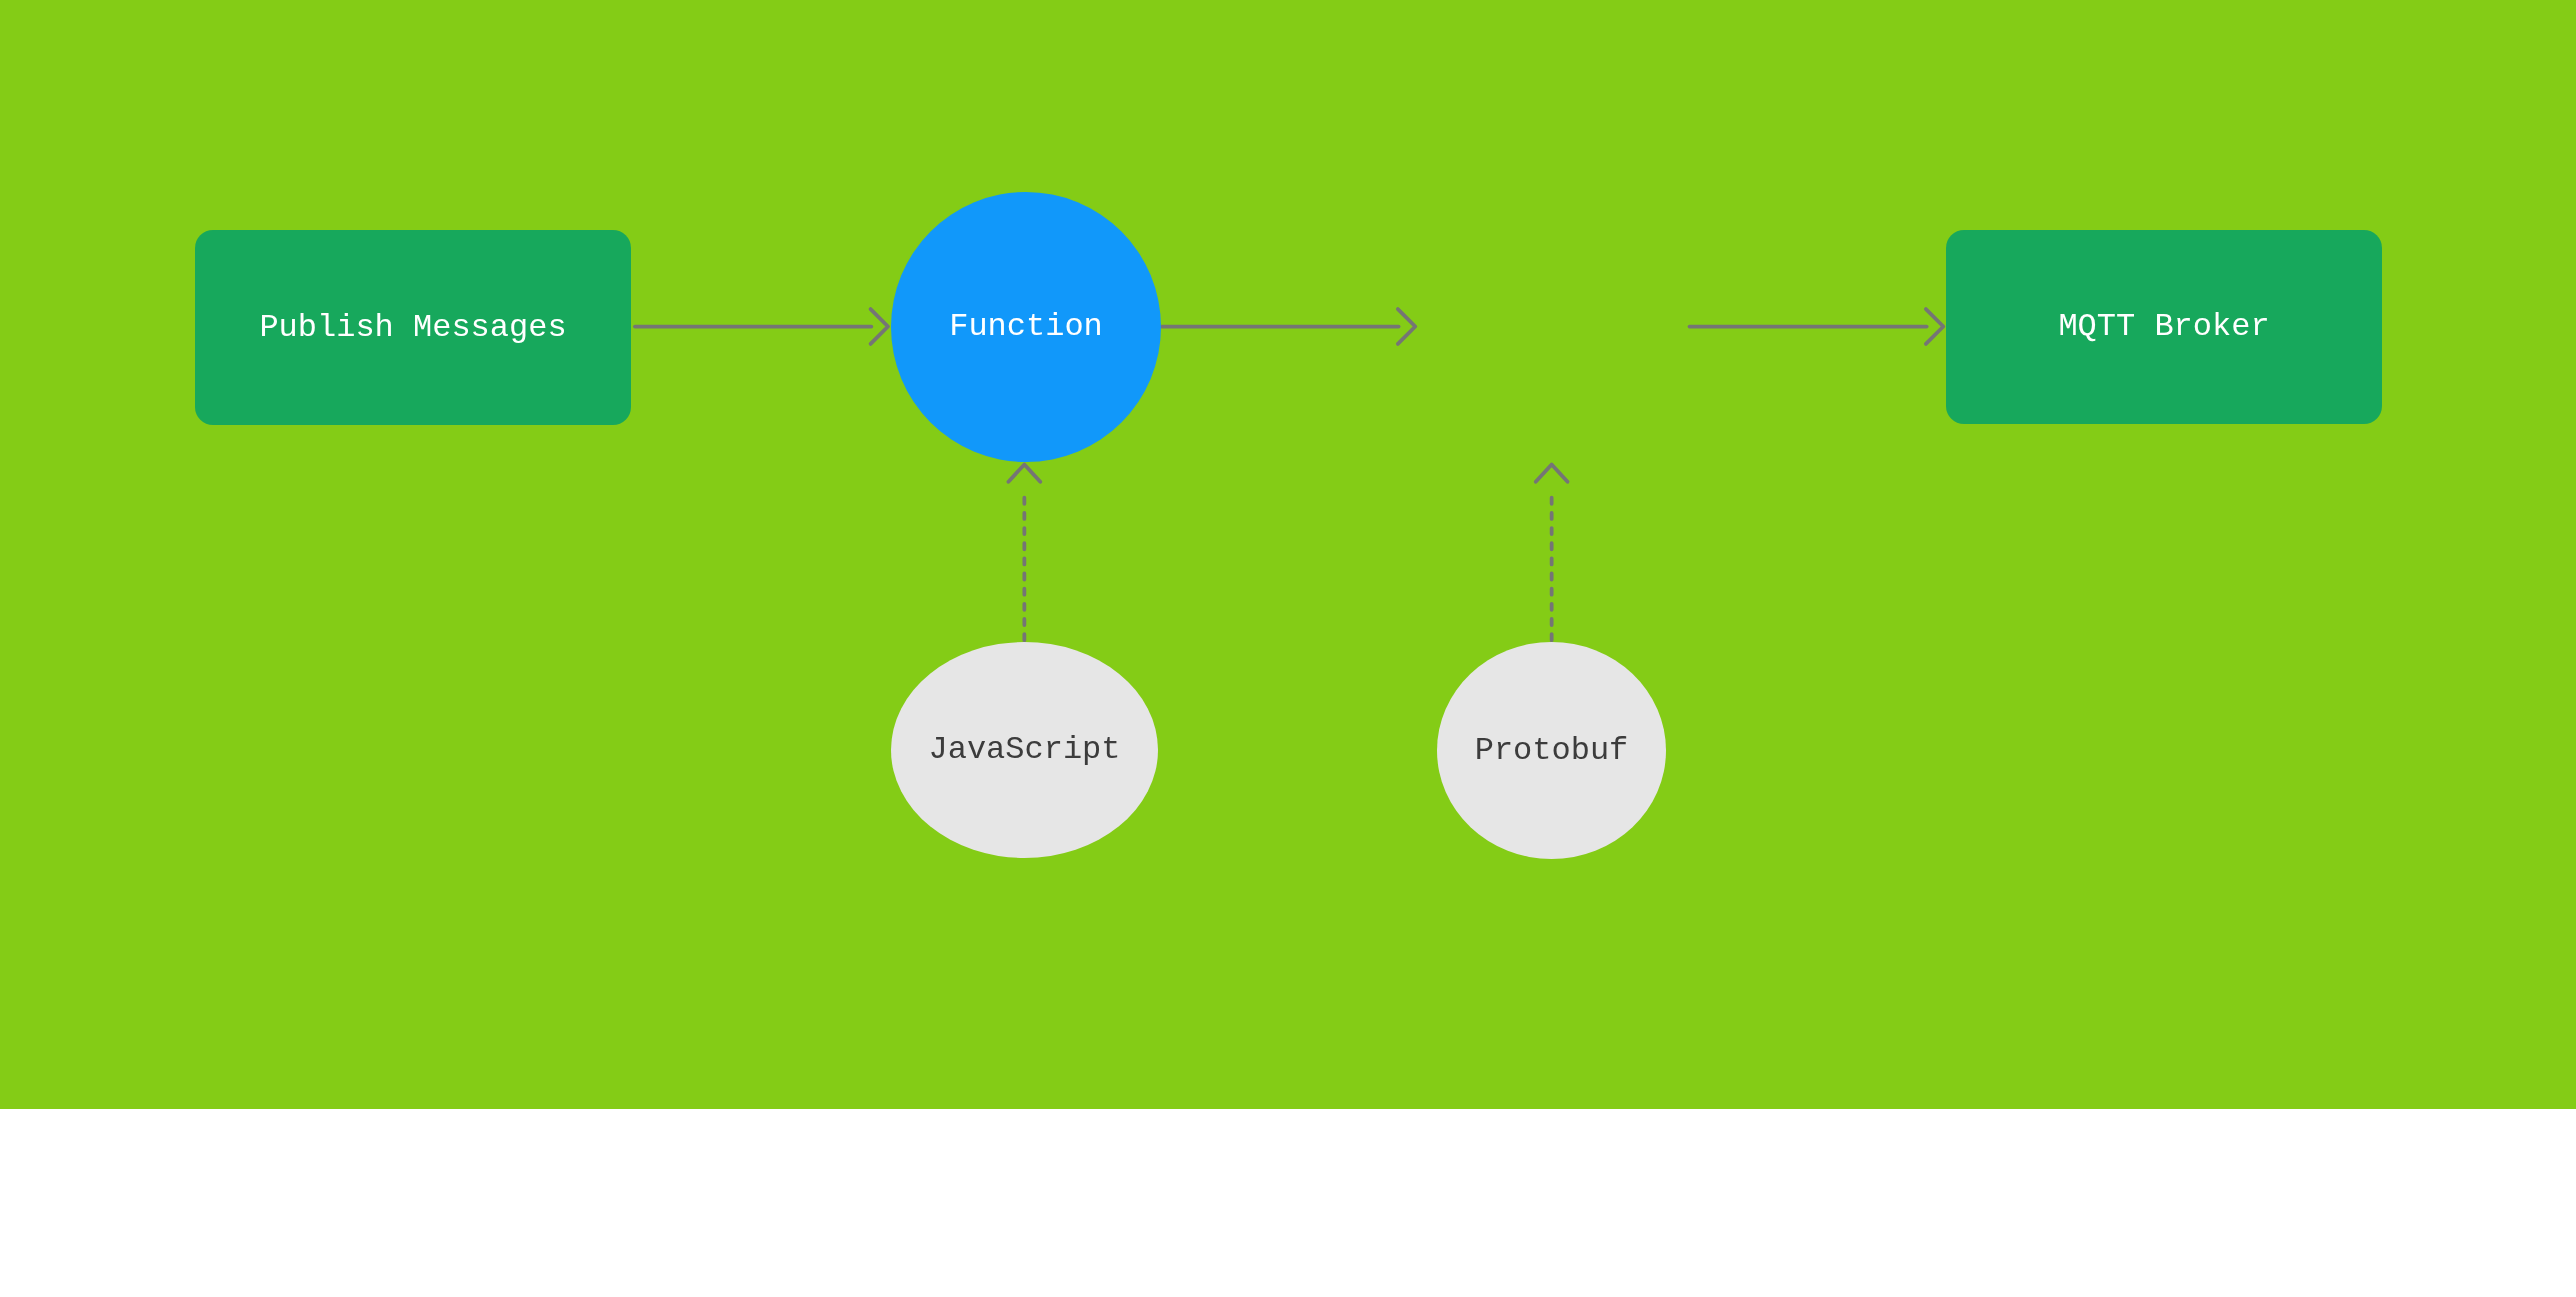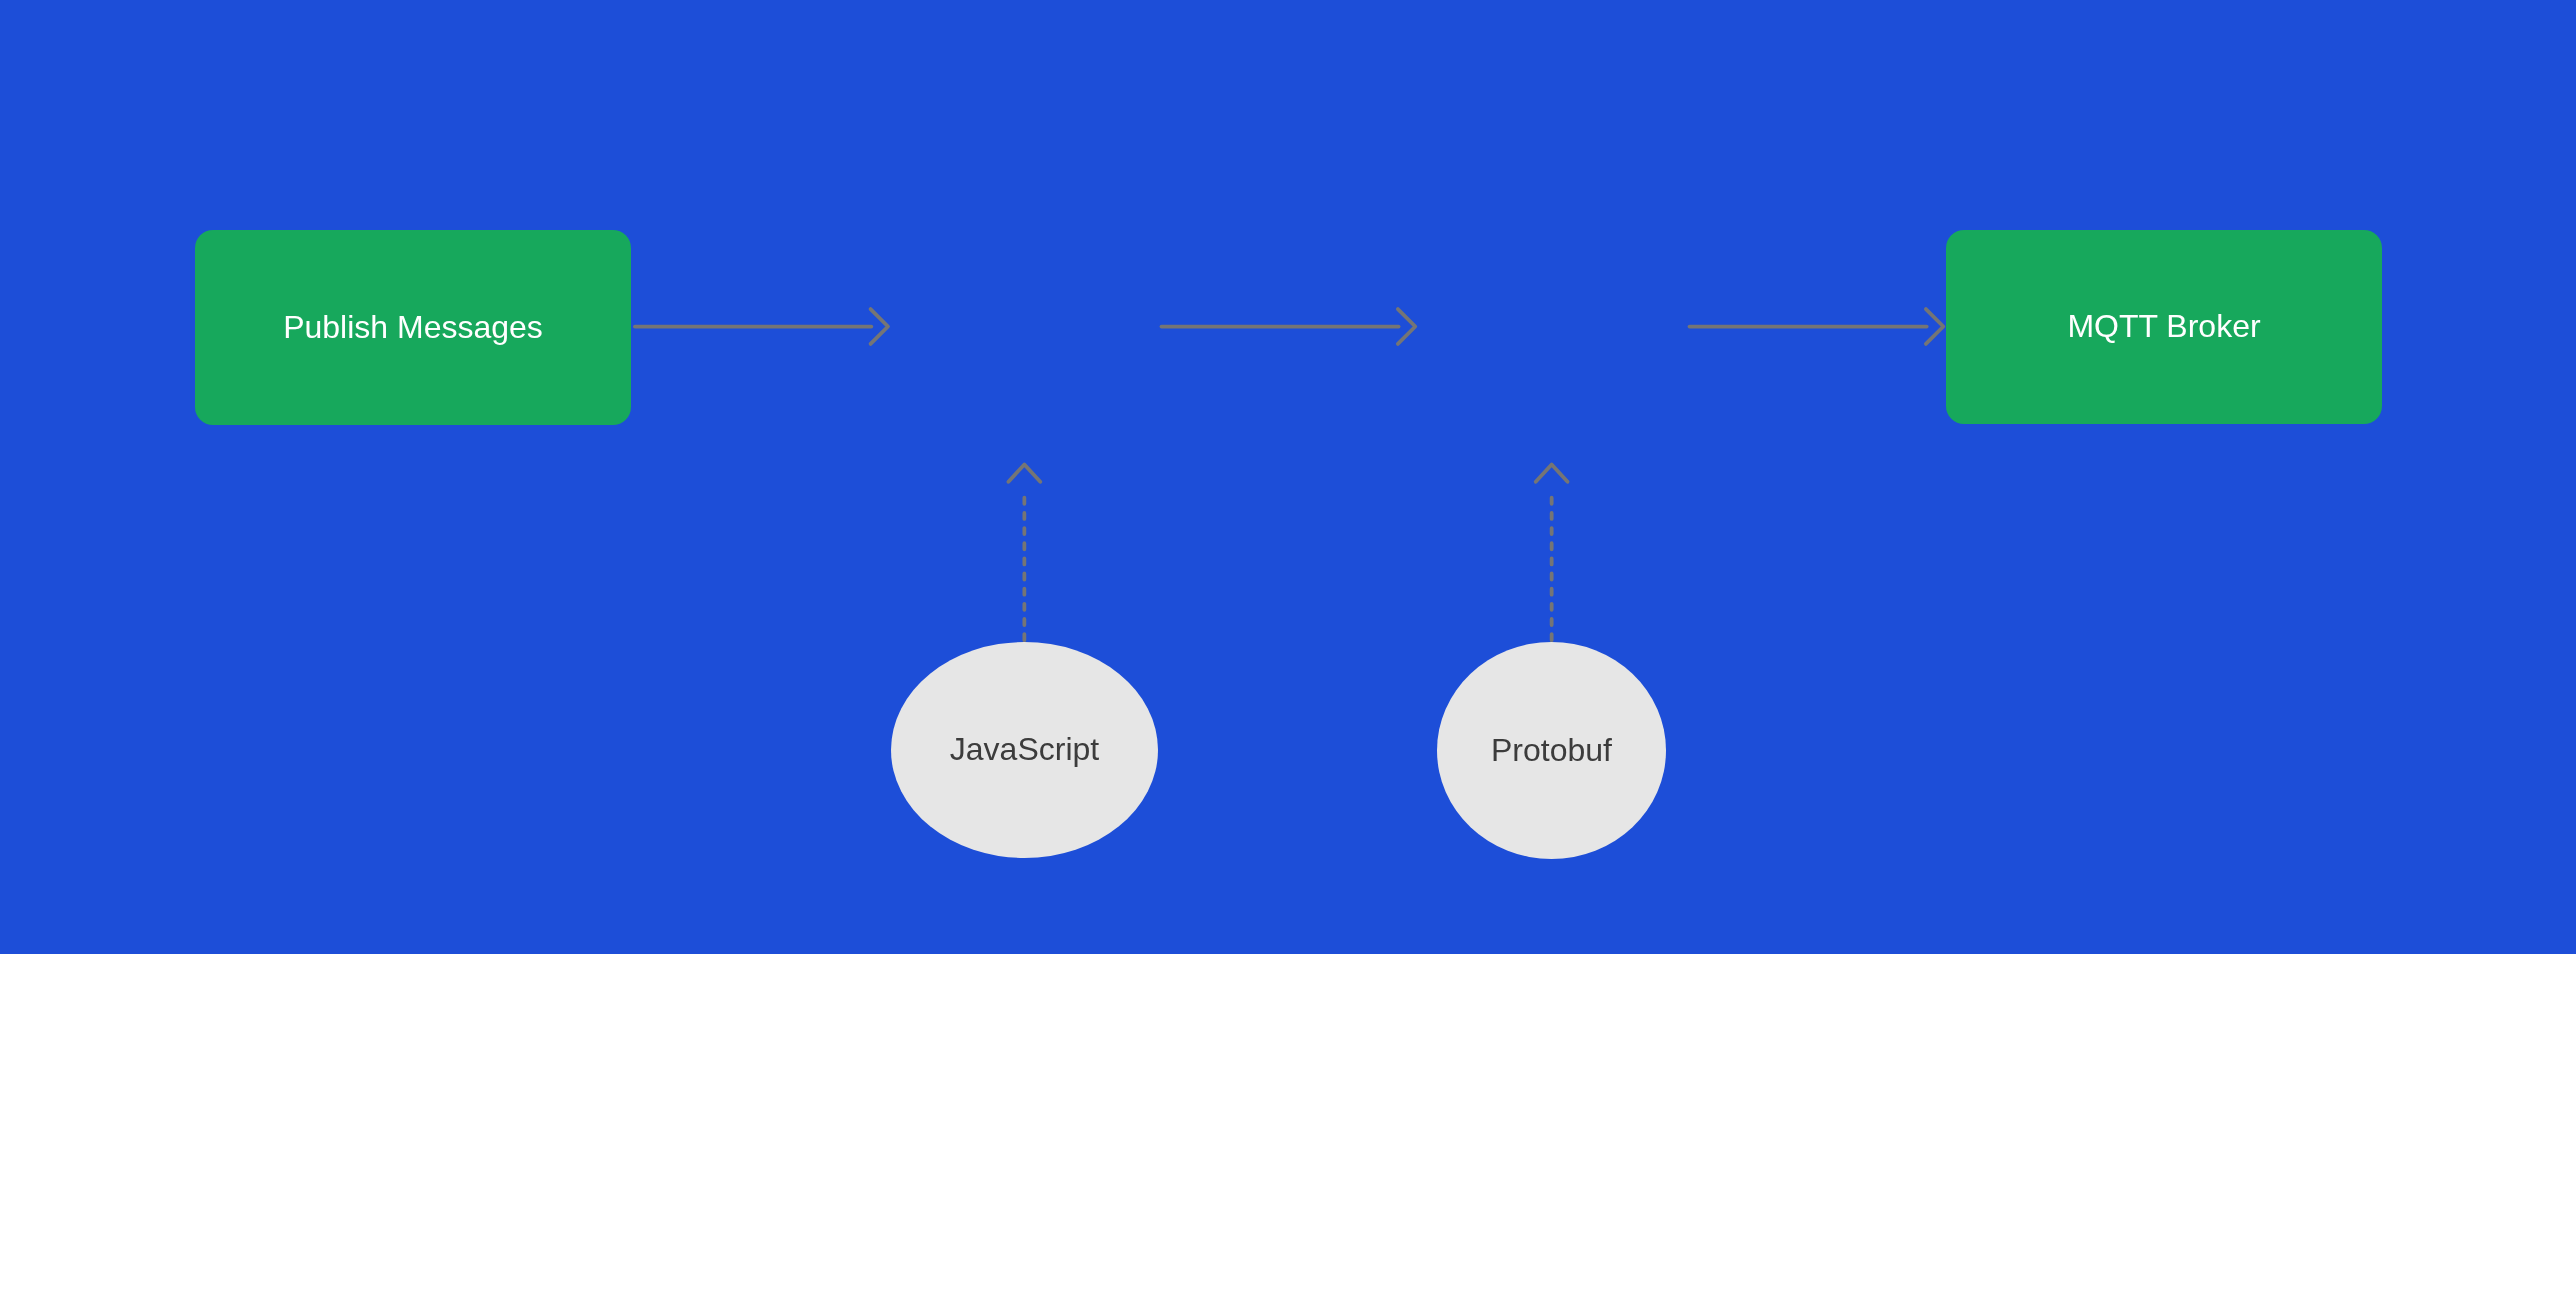--- a/index.html
+++ b/index.html
@@ -3,23 +3,23 @@
 <meta charset="utf-8">
 <style>
   html, body {
     margin: 0;
     padding: 0;
     background: #FFFFFF;
   }
   #canvas {
     position: relative;
     width: 2576px;
-    height: 954px;
-    background: #1d4ed8;
-    font-family: Liberation Sans, sans-serif;
+    height: 1109px;
+    background: #84cc16;
+    font-family: Liberation Mono, monospace;
     overflow: hidden;
   }
   .node {
     position: absolute;
     display: flex;
     align-items: center;
     justify-content: center;
     text-align: center;
     box-sizing: border-box;
   }
@@ -103,20 +103,23 @@
     <g>
       <line class="stroke dashed" x1="2048" y1="845" x2="2048" y2="645"></line>
       <polyline class="stroke" points="2027,636 2048,613 2069,636"></polyline>
     </g>
   </svg>
 
   <div id="node-publish" class="node rect-node">
     <span class="label">Publish Messages</span>
   </div>
 
+  <div id="node-function" class="node">
+    <span class="label">Function</span>
+  </div>
 
 
   <div id="node-mqtt" class="node rect-node">
     <span class="label">MQTT Broker</span>
   </div>
 
   <div id="node-javascript" class="node gray-node">
     <span class="label">JavaScript</span>
   </div>
 

